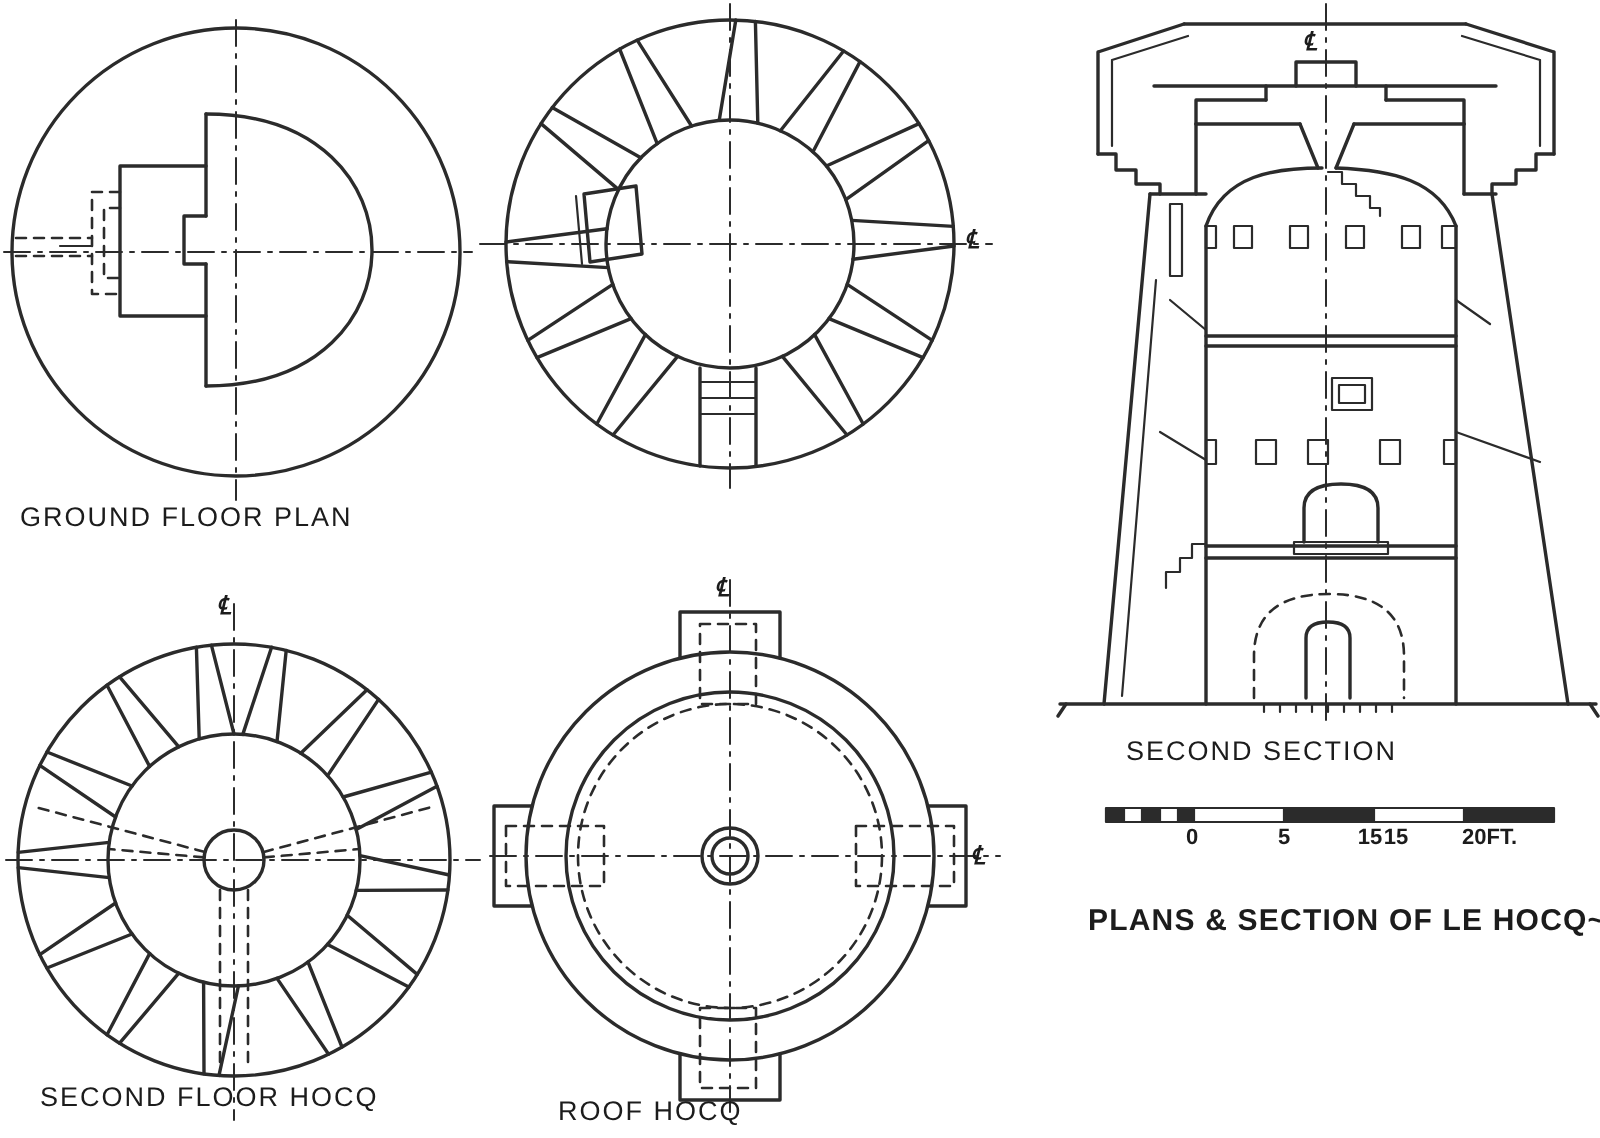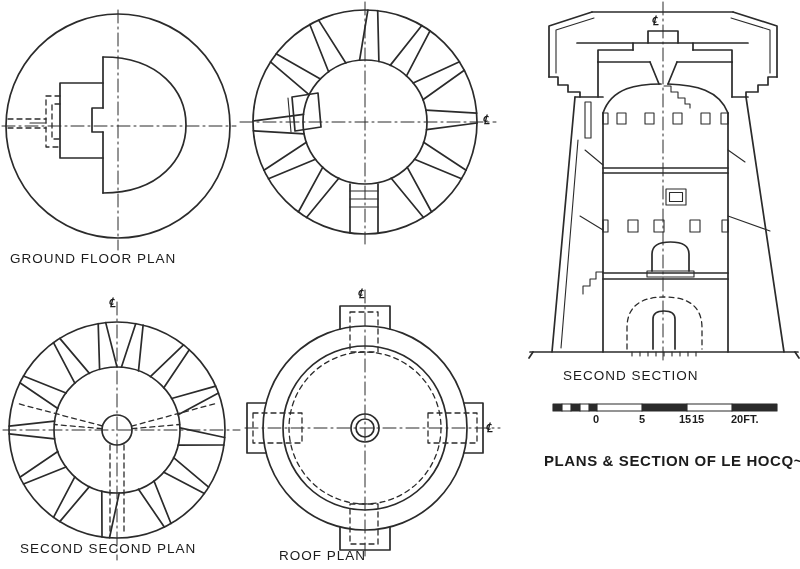--- a/index.html
+++ b/index.html
@@ -264,22 +264,22 @@
     </g>
   </svg>
 
   <span class="clsym" style="left:482px;top:110px">℄</span>
   <span class="clsym" style="left:108px;top:293px">℄</span>
   <span class="clsym" style="left:357px;top:284px">℄</span>
   <span class="clsym" style="left:485px;top:418px">℄</span>
   <span class="clsym" style="left:651px;top:11px">℄</span>
 
   <span class="lbl" style="left:10px;top:251px">GROUND FLOOR PLAN</span>
-  <span class="lbl" style="left:20px;top:541px">SECOND SECOND PLAN</span>
-  <span class="lbl" style="left:279px;top:548px">ROOF PLAN</span>
+  <span class="lbl" style="left:20px;top:541px">SECOND FLOOR HOCQ</span>
+  <span class="lbl" style="left:279px;top:548px">ROOF HOCQ</span>
   <span class="lbl" style="left:563px;top:368px">SECOND SECTION</span>
 
   <span class="tick" style="left:586px;top:413px">0</span>
   <span class="tick" style="left:632px;top:413px">5</span>
   <span class="tick" style="left:675px;top:413px">15</span>
   <span class="tick" style="left:688px;top:413px">15</span>
   <span class="tick" style="left:731px;top:413px;width:auto">20FT.</span>
 
   <span class="cap" style="left:544px;top:452px">PLANS &amp; SECTION OF LE HOCQ~</span>
 

